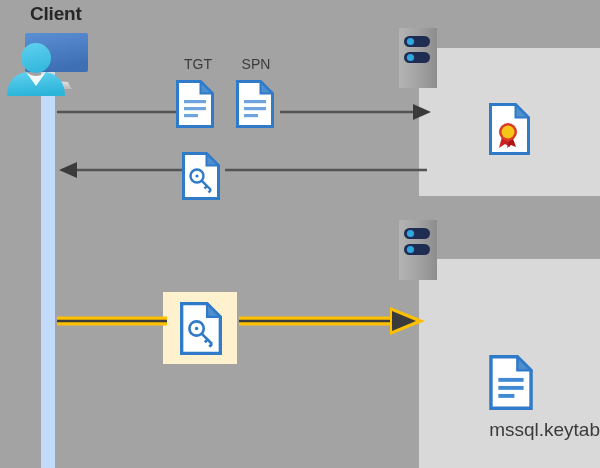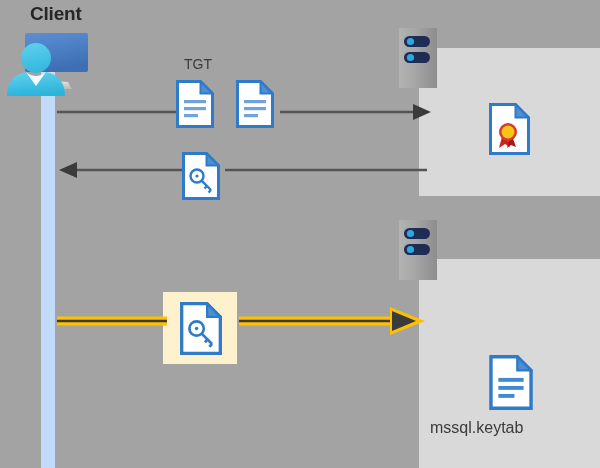--- a/index.html
+++ b/index.html
@@ -32,26 +32,26 @@
     color: #262626;
     line-height: 23px;
     letter-spacing: -0.2px;
   }
   #client-title { left: 30px;  top: 2px;  width: 130px; }
   #dc-title     { left: 455px; top: 4px;  width: 145px; }
   #lnx-title    { left: 455px; top: 225px; width: 145px; }
 
   .file-label {
     position: absolute;
-    font-size: 16px;
+    font-size: 19px;
     color: #3b3b3b;
     left: 430px;
     top: 419px;
     width: 170px;
-    text-align: left;
+    text-align: right;
   }
 
   .doc-tag {
     position: absolute;
     font-size: 14px;
     color: #3b3b3b;
     text-align: center;
     width: 60px;
   }
   #tgt-tag { left: 168px; top: 56px; }
@@ -204,20 +204,21 @@
 
       <line x1="184" y1="15" x2="340" y2="15" stroke="#ffc000" stroke-width="9"></line>
       <line x1="184" y1="15" x2="344" y2="15" stroke="#3b3b3b" stroke-width="2.6"></line>
 
       <path d="M335 1 L370 15 L335 29 Z" fill="#ffc000"></path>
       <path d="M337 5 L361 15 L337 25 Z" fill="#3b3b3b"></path>
     </svg>
   </div>
 
   <div class="doc-tag" id="tgt-tag">TGT</div>
+  <div class="doc-tag" id="spn-tag">SPN</div>
 
   <div class="doc-icon" id="tgt-doc">
     <svg width="38" height="48" viewBox="0 0 38 48">
       <path d="M1.5 1.5 h23 l12 12 v33 h-35 z" fill="#ffffff" stroke="#2f7ac9" stroke-width="3"></path>
       <path d="M24.5 1.5 l12 12 h-12 z" fill="#4e8fd0" stroke="#2f7ac9" stroke-width="2"></path>
       <rect x="8" y="20" width="22" height="3.2" fill="#6fa3dd"></rect>
       <rect x="8" y="27" width="22" height="3.2" fill="#6fa3dd"></rect>
       <rect x="8" y="34" width="14" height="3.2" fill="#6fa3dd"></rect>
     </svg>
   </div>

